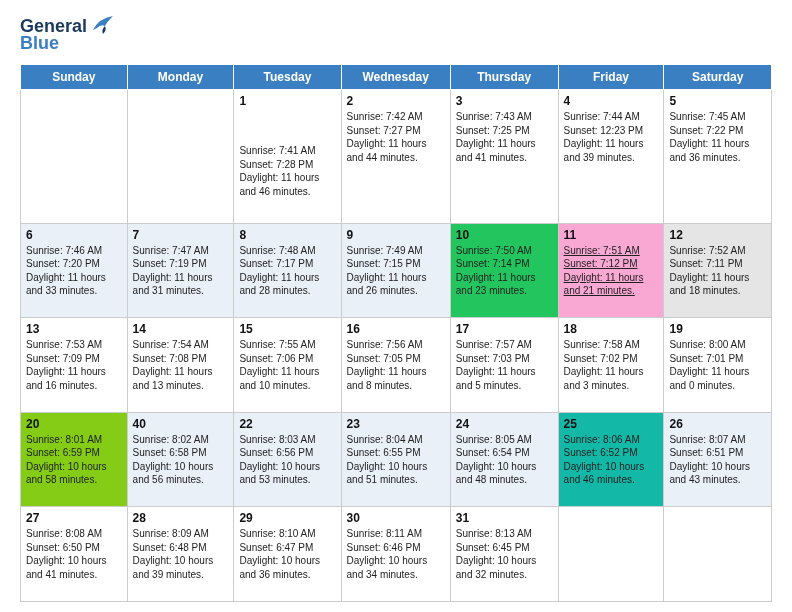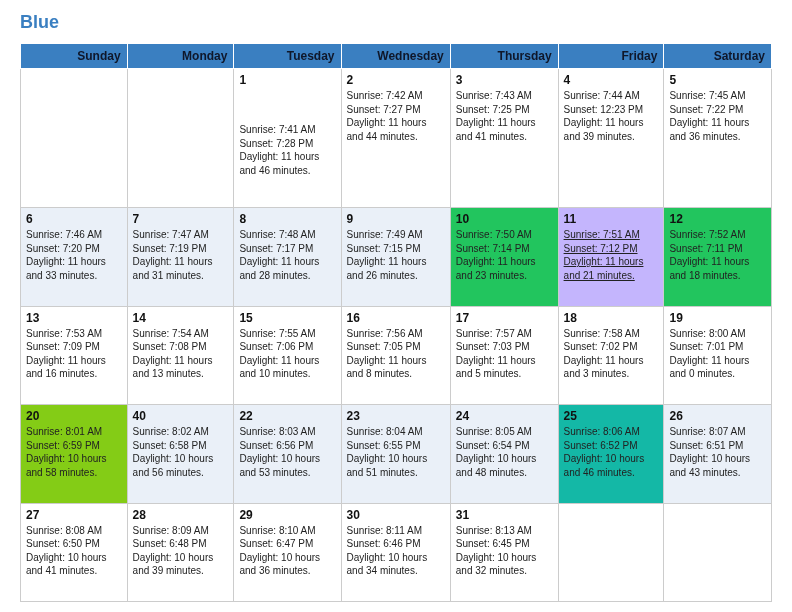--- a/index.html
+++ b/index.html
@@ -46,22 +46,22 @@
       color: #444;
     }
     .calendar {
       flex: 1;
       border-collapse: collapse;
       width: 100%;
       font-size: 10.5px;
     }
     .calendar th {
       background: #3a7fc1;
-      color: #0f172a;
-      text-align: right;
+      color: #ffffff;
+      text-align: center;
       padding: 5px 6px;
       font-size: 12px;
       font-weight: bold;
       border: 1px solid #fff;
     }
     .calendar td {
       border: 1px solid #ccc;
       vertical-align: top;
       padding: 4px 5px;
       width: 113px;
@@ -85,20 +85,27 @@
     .empty {
       background: #fff !important;
     }
   </style>
 </head>
 <body>
 
 <div class="page">
   <div class="header">
     <div class="logo">
+      <div class="logo-row">
+        <span style="font-size:18px;font-weight:bold;color:#1a3a5c;">General</span>
+        <svg width="22" height="18" viewBox="0 0 22 18" style="margin-left:2px;margin-top:-4px;">
+          <path d="M2 14 Q8 2 22 0 Q16 6 14 10 Q10 8 6 12 Z" fill="#3a7fc1"></path>
+          <path d="M14 10 Q16 14 12 18 Q10 14 14 10 Z" fill="#1a3a5c"></path>
+        </svg>
+      </div>
       <span style="font-size:18px;font-weight:bold;color:#3a7fc1;margin-top:-4px;">Blue</span>
     </div>
     <div class="title-block">
       <div class="month-title"></div>
       <div class="location"></div>
     </div>
   </div>
 
   <table class="calendar">
     <thead>
@@ -173,27 +180,27 @@
             <div class="day-info" style="white-space: pre-line;">Sunrise: 7:49 AM
 Sunset: 7:15 PM
 Daylight: 11 hours and 26 minutes.</div>
           </td>
           <td style="background: #22c55e;">
             <div class="day-num">10</div>
             <div class="day-info" style="white-space: pre-line;">Sunrise: 7:50 AM
 Sunset: 7:14 PM
 Daylight: 11 hours and 23 minutes.</div>
           </td>
-          <td style="background: #c4b5fd;">
+          <td style="background: #f9a8d4;">
             <div class="day-num">11</div>
             <div class="day-info" style="white-space: pre-line; text-decoration: underline;">Sunrise: 7:51 AM
 Sunset: 7:12 PM
 Daylight: 11 hours and 21 minutes.</div>
           </td>
-          <td style="background: #22c55e;">
+          <td style="background: #e5e5e5;">
             <div class="day-num">12</div>
             <div class="day-info" style="white-space: pre-line;">Sunrise: 7:52 AM
 Sunset: 7:11 PM
 Daylight: 11 hours and 18 minutes.</div>
           </td>
         </tr>
         <tr>
           <td>
             <div class="day-num">13</div>
             <div class="day-info" style="white-space: pre-line;">Sunrise: 7:53 AM

